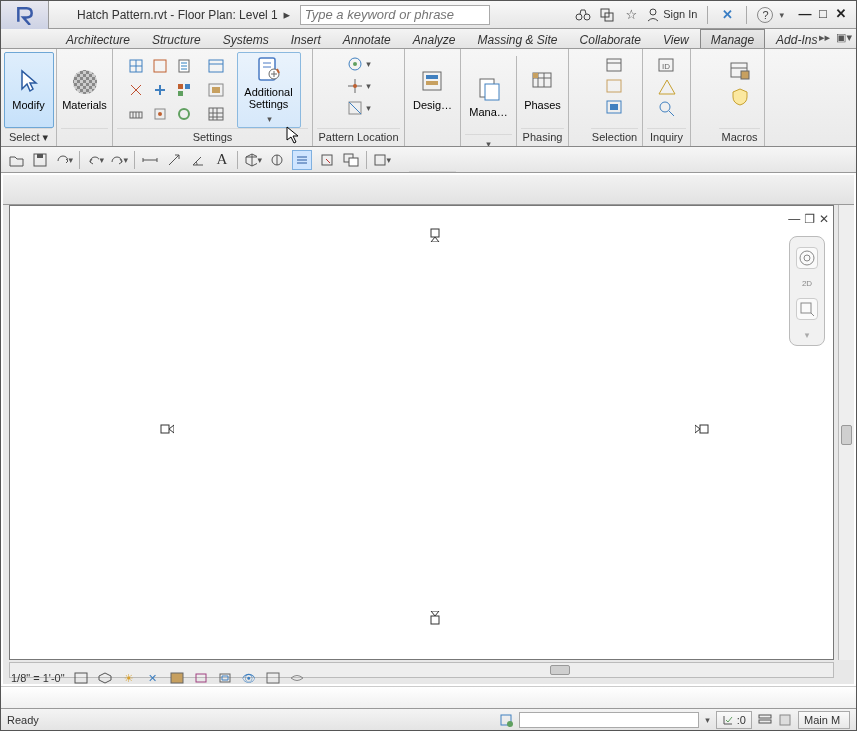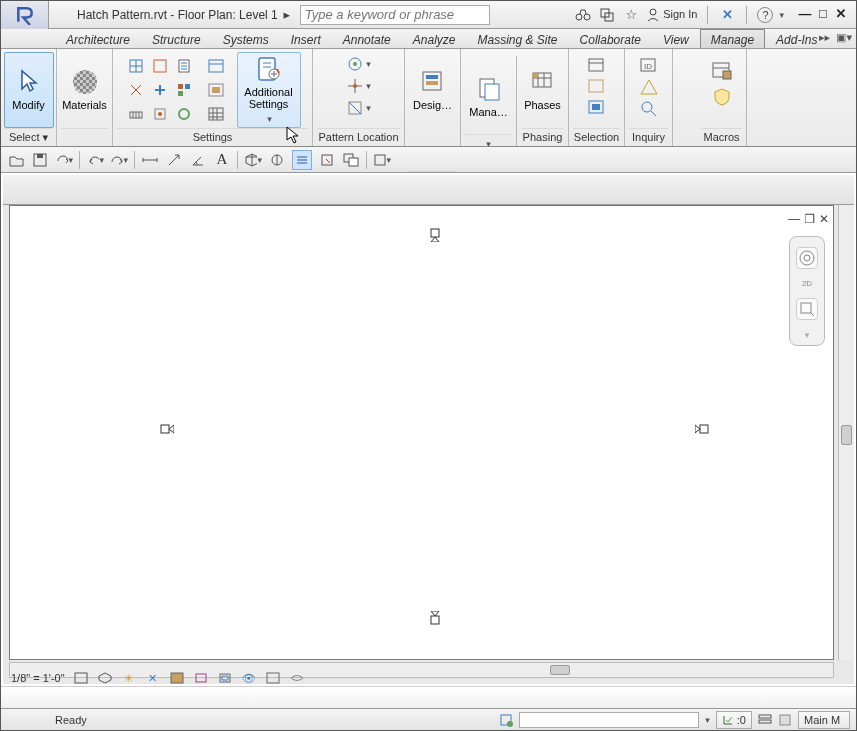--- a/index.html
+++ b/index.html
@@ -45,21 +45,21 @@
 .nav-cube .nci { width:22px; height:22px; border:1px solid #ccc; border-radius:4px; display:flex; align-items:center; justify-content:center; font-size:10px; color:#666; background:#fafafa;}
 .scroll-v { position:absolute; right:0; top:30px; bottom:24px; width:16px; background:#eee; border-left:1px solid #bbb;}
 .scroll-v .thumb { position:absolute; left:2px; right:2px; top:220px; height:20px; background:#cfcfcf; border:1px solid #999; border-radius:2px;}
 .scroll-h { position:absolute; left:6px; right:20px; bottom:6px; height:16px; background:#eee; border:1px solid #bbb;}
 .scroll-h .thumb { position:absolute; top:2px; bottom:2px; left:540px; width:20px; background:#cfcfcf; border:1px solid #999; border-radius:2px;}
 .scale-row { position:absolute; left:8px; bottom:4px; height:18px; display:flex; align-items:center; gap:8px; font-size:11px; color:#333;}
 .scale-row .si { width:16px; height:14px; display:flex; align-items:center; justify-content:center; color:#555;}
 .marker { position:absolute; width:14px; height:14px; }
 .statusbar { position:absolute; left:0; right:0; bottom:0; height:44px; }
 .sb1 { height:22px; background:linear-gradient(#f4f4f4,#e4e4e4); border-top:1px solid #999; display:flex; align-items:center; font-size:11px; color:#333; padding:0 6px; justify-content:space-between;}
-.sb1 .lgroup { display:flex; align-items:center; gap:6px;margin-left:48px;}
+.sb1 .lgroup { display:flex; align-items:center; gap:6px;}
 .sb1 .rgroup { display:flex; align-items:center; gap:6px;}
 .sb1 input.sel { width:180px; height:16px; border:1px solid #aaa; font-size:11px;}
 .sb-btn { border:1px solid #aaa; background:linear-gradient(#fafafa,#e8e8e8); height:18px; padding:0 5px; font-size:11px; display:flex; align-items:center; gap:3px;}
 .sb0 { height:22px; background:linear-gradient(#fff,#f0f0f0); border-top:1px solid #ccc;}
 .tri { font-size:9px; color:#555; margin-left:2px;}
 .dd { font-size:9px; color:#555;}
 svg { display:block; }
 .cursor { position:absolute; left:285px; top:125px; pointer-events:none;}
 </style>
 </head>
@@ -322,21 +322,21 @@
               <path d="M3 9H21M8 4V18M14 4V18" stroke="#666"></path>
               <rect x="3" y="4" width="5" height="5" fill="#c7a060"></rect>
             </svg>
           </div>
       <span>Phases</span>
         </div>
       </div>
     <div class="panel-label">Phasing</div>
   </div>
 
-  <div class="panel" style="width:56px;">
+  <div class="panel" style="width:56px;margin-left:18px;">
     <div class="panel-body" style="flex-direction:column; gap:3px; padding-top:6px;">
       <div>
           <svg width="20" height="18">
             <rect x="2" y="2" width="14" height="12" fill="none" stroke="#666"></rect>
             <path d="M2 6H16" stroke="#666"></path>
           </svg>
         </div>
       <div>
           <svg width="20" height="18">
             <rect x="2" y="2" width="14" height="12" fill="none" stroke="#c7a060"></rect>

